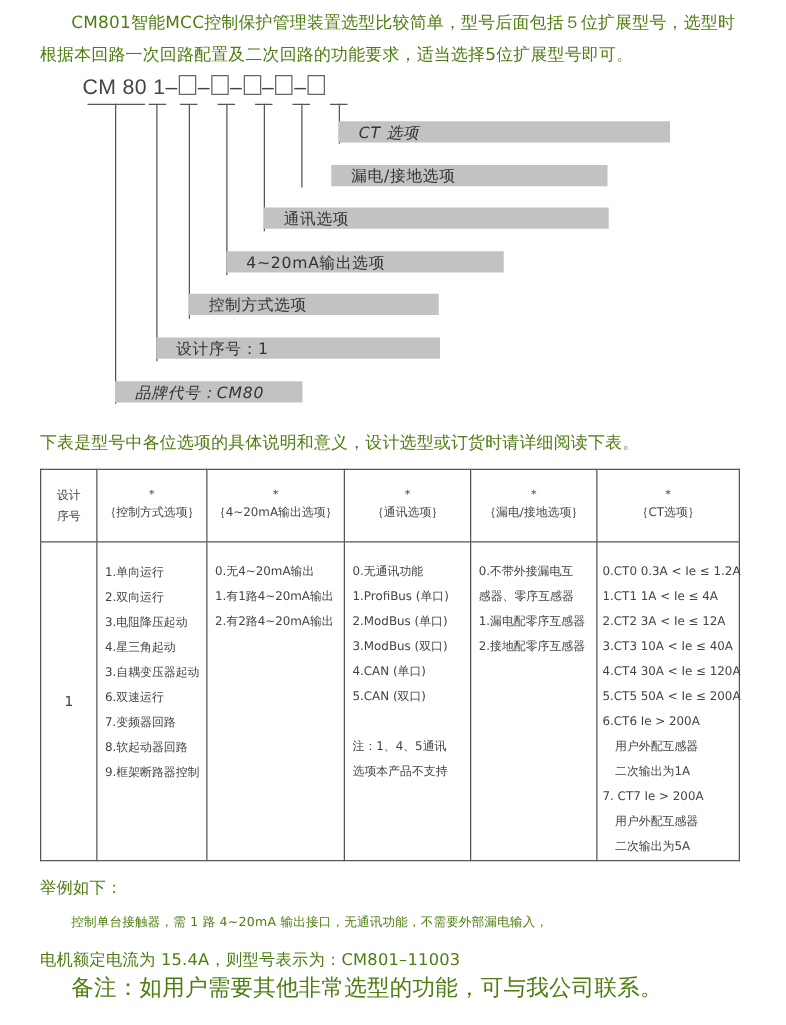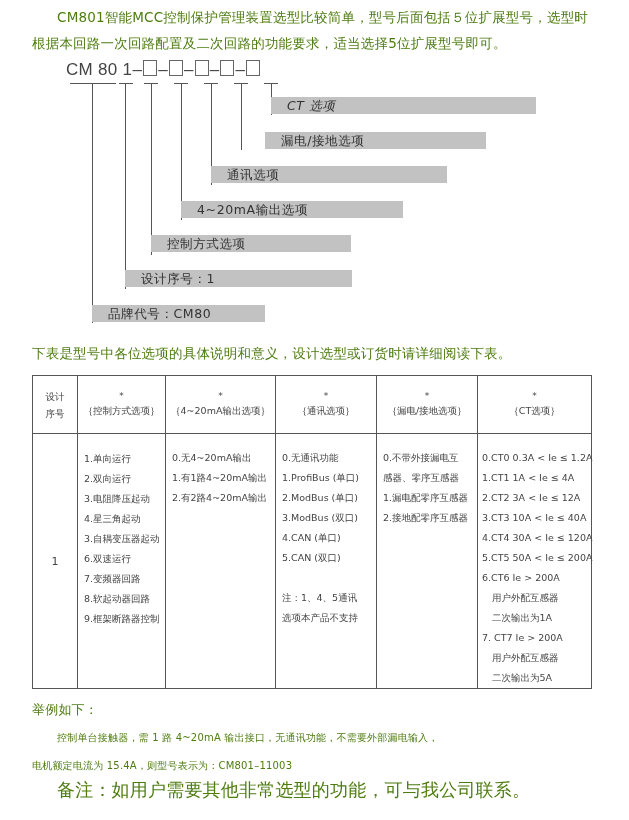--- a/index.html
+++ b/index.html
@@ -65,25 +65,25 @@
 <div class="vline" style="left:92px; top:83px; height:240px;"></div>
 <div class="vline" style="left:125px; top:83px; height:206px;"></div>
 <div class="vline" style="left:151px; top:83px; height:172px;"></div>
 <div class="vline" style="left:181px; top:83px; height:137px;"></div>
 <div class="vline" style="left:211px; top:83px; height:102px;"></div>
 <div class="vline" style="left:241px; top:83px; height:67px;"></div>
 <div class="vline" style="left:271px; top:83px; height:32px;"></div>
 
 <div class="bar" style="left:271px; top:97px; width:265px;font-style:italic;">CT 选项</div>
 <div class="bar" style="left:241px; top:132px; width:221px;margin-left:24px;">漏电/接地选项</div>
-<div class="bar" style="left:211px; top:166px; width:236px;">通讯选项</div>
+<div class="bar" style="left:211px; top:166px; width:276px;">通讯选项</div>
 <div class="bar" style="left:181px; top:201px; width:222px;">4~20mA输出选项</div>
 <div class="bar" style="left:151px; top:235px; width:200px;">控制方式选项</div>
 <div class="bar" style="left:125px; top:270px; width:227px;">设计序号：1</div>
-<div class="bar" style="left:92px; top:305px; width:173px;">品牌代号：CM80</div>
+<div class="bar" style="left:92px; top:305px; width:150px;font-style:italic;">品牌代号：CM80</div>
 
 <div class="para" style="top:345px;">下表是型号中各位选项的具体说明和意义，设计选型或订货时请详细阅读下表。</div>
 
 <table class="spec">
   <colgroup>
     <col style="width:45px">
       <col style="width:88px">
       <col style="width:110px">
       <col style="width:101px">
       <col style="width:101px">
@@ -164,14 +164,14 @@
       <div class="li">7. CT7   Ie &gt; 200A</div>
       <div class="li ind">用户外配互感器</div>
       <div class="li ind">二次输出为5A</div>
     </td>
   </tr>
 </tbody>
   </table>
 
 <div class="para" style="top:701px; font-size:13px;">举例如下：</div>
 <div class="para" style="left:57px; top:731px; font-size:10px;">控制单台接触器，需 1 路 4~20mA 输出接口，无通讯功能，不需要外部漏电输入，</div>
-<div class="para" style="top:759px; font-size:10px;">电机额定电流为 15.4A，则型号表示为：CM801–11003</div>
+<div class="para" style="top:759px; font-size:13px;">电机额定电流为 15.4A，则型号表示为：CM801–11003</div>
 <div class="para" style="left:57px; top:778px; font-size:18px;">备注：如用户需要其他非常选型的功能，可与我公司联系。</div>
 
 </body></html>

